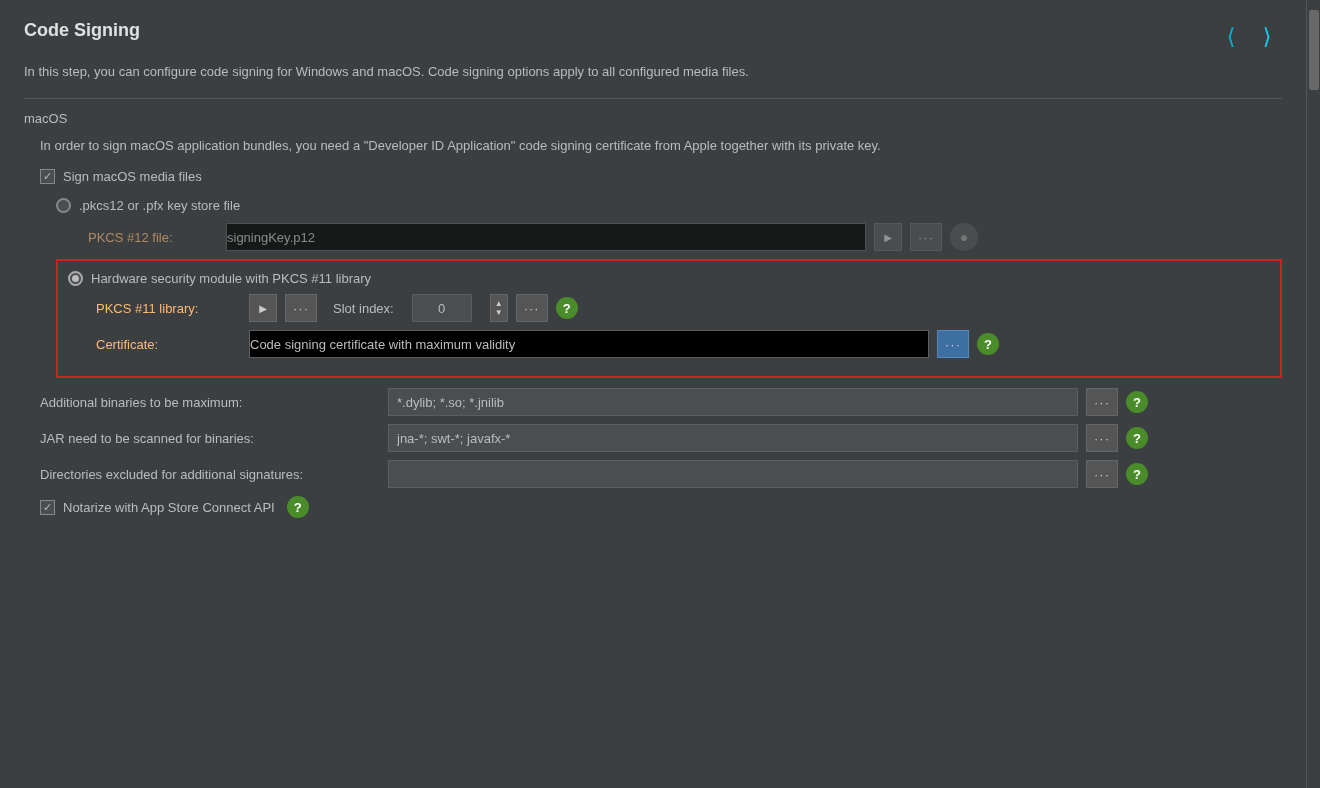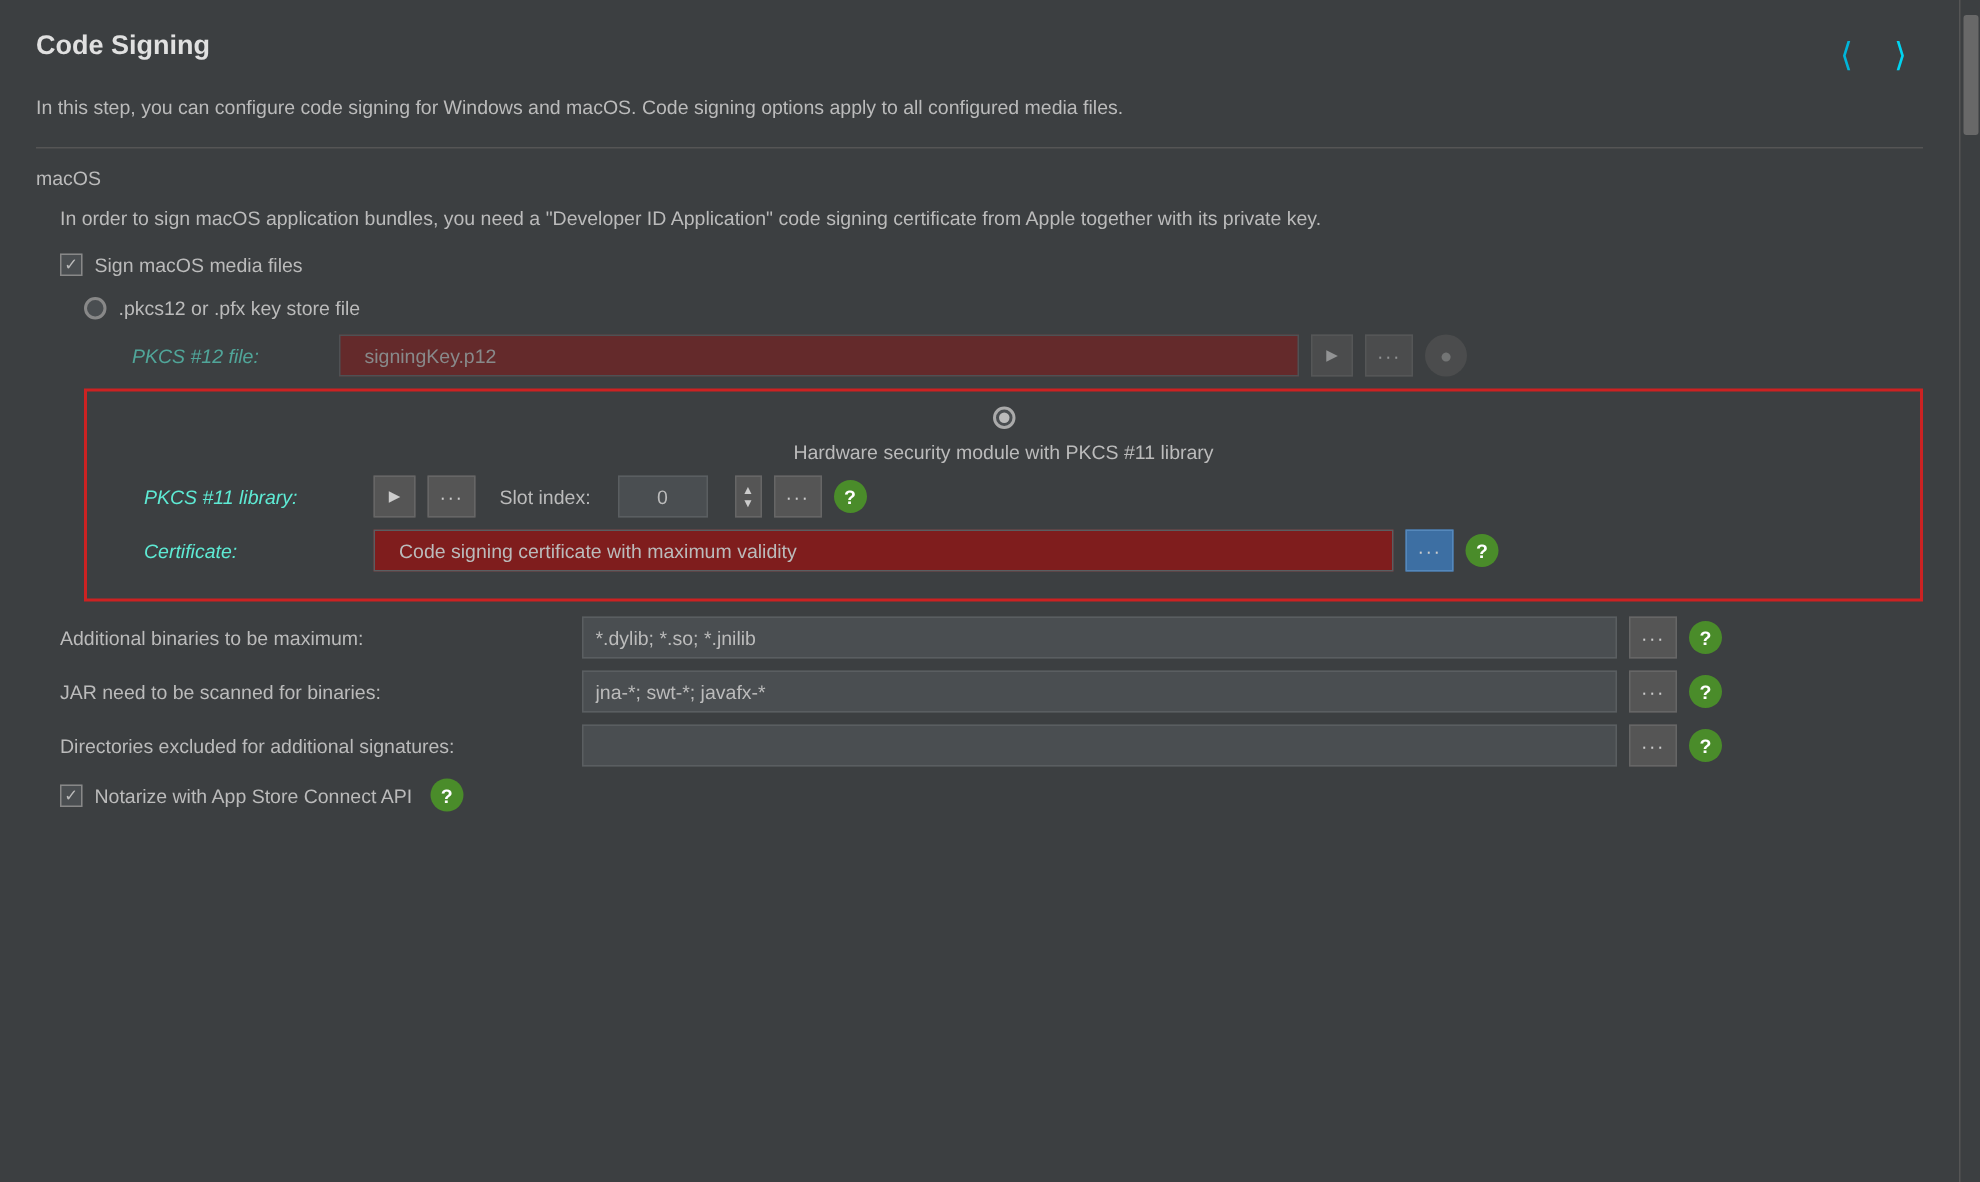--- a/index.html
+++ b/index.html
@@ -150,30 +150,29 @@
       background: #bbbbbb;
     }
     .form-row {
       display: flex;
       align-items: center;
       gap: 8px;
       margin-bottom: 8px;
       padding-left: 28px;
     }
     .form-label {
-      color: #5eead4;
+      color: #fdba74;
       min-width: 120px;
       flex-shrink: 0;
-      font-style: italic;
     }
     .text-input {
-      background: #7f1d1d;
+      background: #000000;
       border: 1px solid #5a5e61;
       color: #bbbbbb;
-      padding: 4px 16px;
+      padding: 4px 0;
       font-size: 13px;
       height: 28px;
       outline: none;
     }
     .text-input-wide {
       flex: 1;
       max-width: 600px;
     }
     .icon-btn {
       width: 28px;
@@ -260,21 +259,20 @@
     .highlighted-section {
       border: 2px solid #cc2222;
       padding: 10px 10px;
       margin-bottom: 10px;
     }
     .hsm-row-top {
       display: flex;
       align-items: center;
       gap: 8px;
       margin-bottom: 8px;
-      flex-direction: column;
     }
     .hsm-form-rows {
       padding-left: 28px;
     }
     .hsm-row {
       display: flex;
       align-items: center;
       gap: 8px;
       margin-bottom: 8px;
     }

